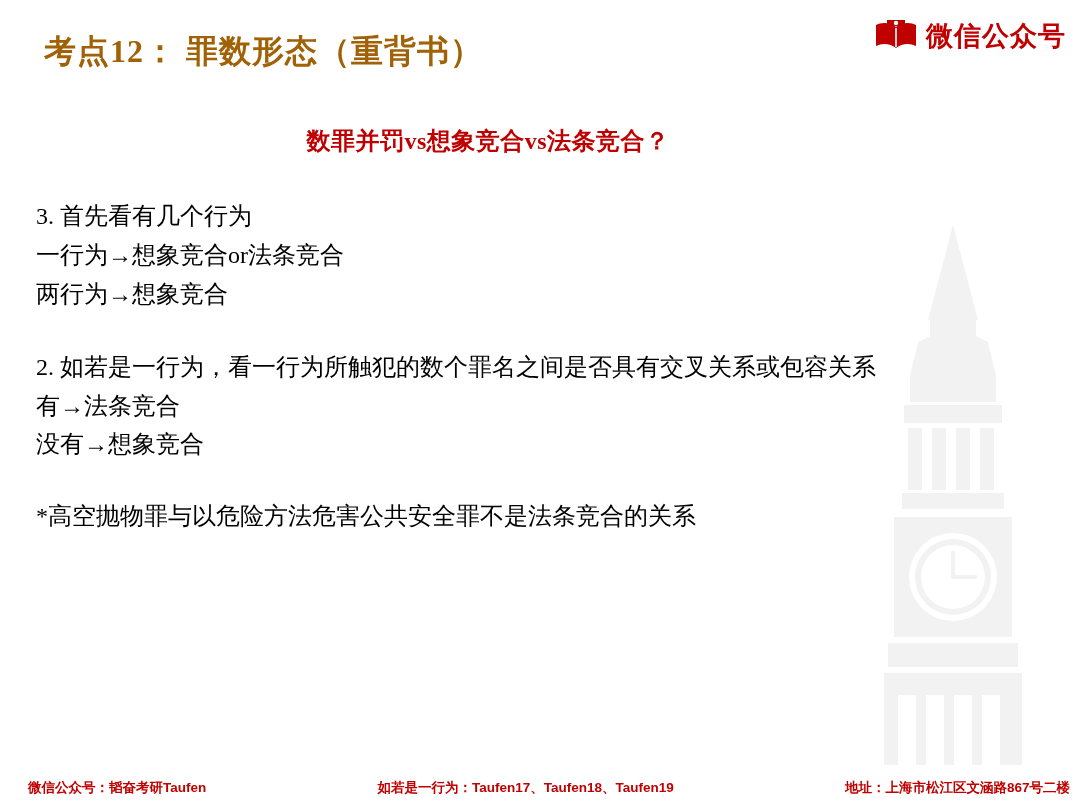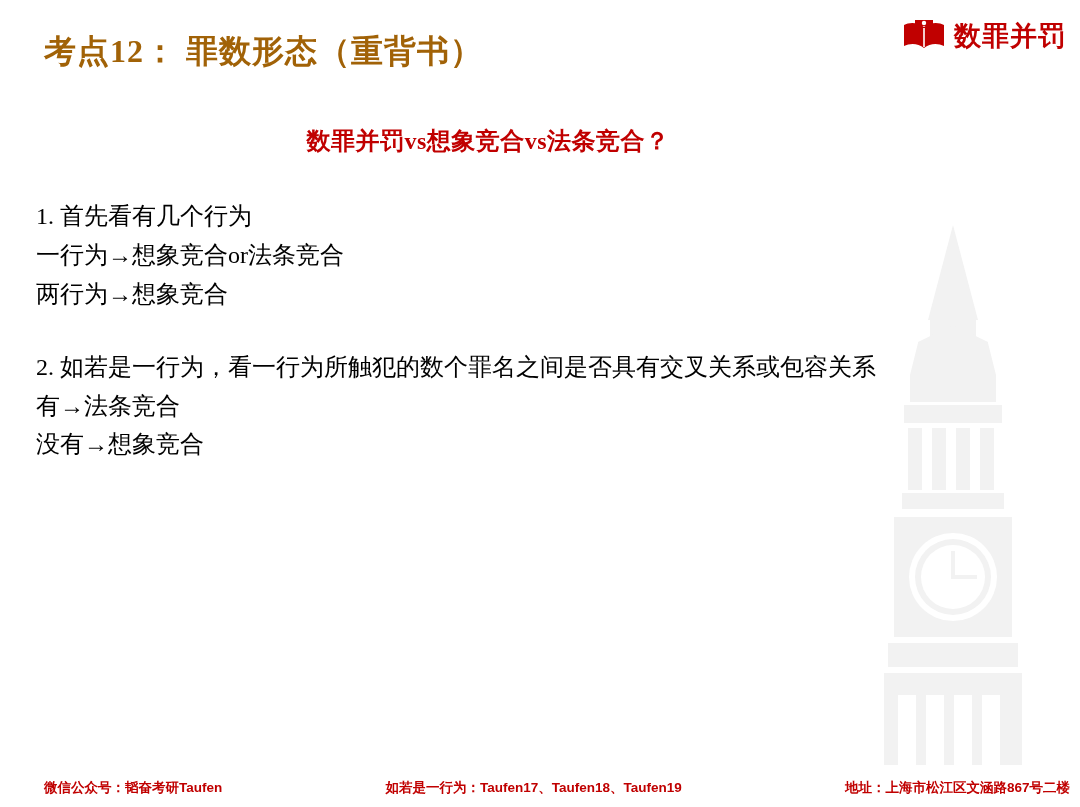--- a/index.html
+++ b/index.html
@@ -90,21 +90,21 @@
   .note {
     font-size: 24px;
     color: #000;
     margin-top: 36px;
     white-space: nowrap;
   }
 
   
   .footer {
     position: absolute;
-    left: 16px;
+    left: 0;
     right: 0;
     bottom: 10px;
     font-family: "Liberation Sans", sans-serif;
     font-size: 13.5px;
     font-weight: bold;
     color: #c00000;
     display: flex;
     align-items: flex-end;
     justify-content: space-between;
     padding: 0 10px 0 28px;
@@ -161,41 +161,42 @@
 
   <div class="brand">
     <span class="brand-mark">
       <svg viewBox="0 0 44 34" width="44" height="34" aria-hidden="true">
         <path d="M22 8 C16 3 7 3 2 6 L2 27 C8 24 16 24 22 29 C28 24 36 24 42 27 L42 6 C37 3 28 3 22 8 Z" fill="#c00000"></path>
         <path d="M22 9 L22 28" stroke="#ffffff" stroke-width="1.6"></path>
         <path d="M13 1 L31 1 L31 7 L13 7 Z" fill="#c00000"></path>
         <circle cx="22" cy="4" r="2.2" fill="#ffffff"></circle>
       </svg>
     </span>
-    <span class="brand-name">数罪并罚</span>
+    <span class="brand-name">微信公众号</span>
   </div>
 
   <div class="title">考点12： 罪数形态（重背书）</div>
 
   <div class="content">
 
     <div class="heading-red">数罪并罚vs想象竞合vs法条竞合？</div>
 
     <div class="para">
-      <span class="ln">1. 首先看有几个行为</span>
+      <span class="ln">3. 首先看有几个行为</span>
       <span class="ln">一行为→想象竞合or法条竞合</span>
       <span class="ln">两行为→想象竞合</span>
     </div>
 
     <div class="para">
       <span class="ln"><span>2. 如若是一行为，看一行为所触犯的数个罪名之间是否具有<b>交叉关系或包容关系</b></span></span>
       <span class="ln">有→法条竞合</span>
       <span class="ln">没有→想象竞合</span>
     </div>
 
+    <div class="note">*高空抛物罪与以危险方法危害公共安全罪不是法条竞合的关系</div>
   </div>
 
   <div class="footer">
     <span class="cell">微信公众号：韬奋考研Taufen</span>
     <span class="cell">如若是一行为：Taufen17、Taufen18、Taufen19</span>
     <span class="cell">地址：上海市松江区文涵路867号二楼</span>
   </div>
 
 </div>
 

